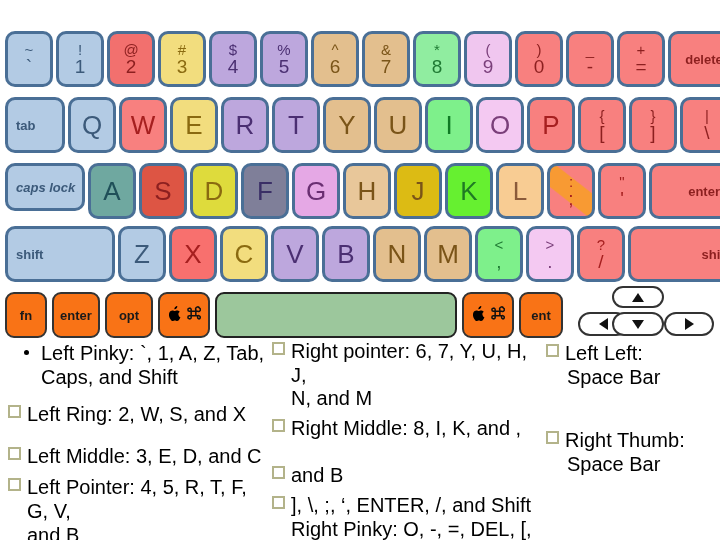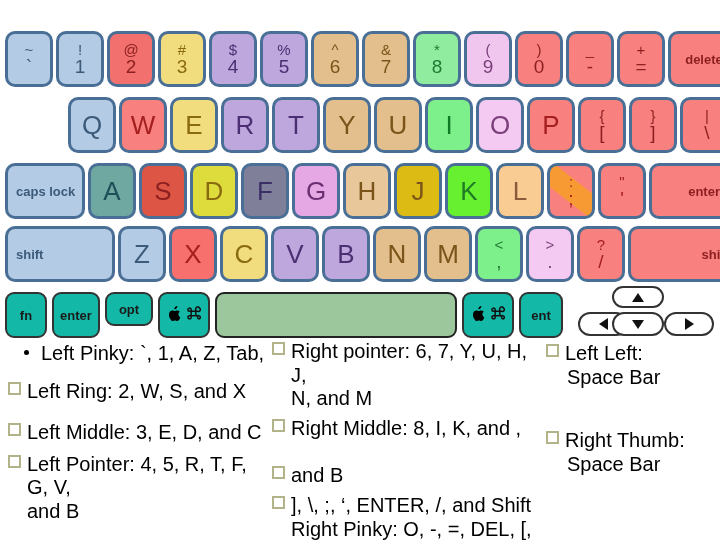--- a/index.html
+++ b/index.html
@@ -36,21 +36,21 @@
   .key .wordsm{font-size:13px;font-weight:700;}
 
   
   .align-left{justify-content:flex-start;padding-left:8px;}
   .align-right{justify-content:flex-end;padding-right:12px;}
 
   
   .key.mod{
     border:2px solid #333333;
     border-radius:9px;
-    background:#14b8a6;
+    background:#f97316;
     color:#1a1a1a;
   }
   .key.space{
     border:2px solid #222222;
     border-radius:9px;
     background:#9cc79c;
   }
   .arrowkey{
     position:absolute;
     box-sizing:border-box;
@@ -174,20 +174,25 @@
       <span class="glyphs">
         <span class="top">+</span>
         <span class="bot">=</span>
       </span>
     </div>
     <div class="key" style="left: 668px; top: 31px; width: 72px; height: 56px; background: rgb(248, 128, 127); color: rgb(140, 31, 31);">
       <span class="glyphs">
         <span class="wordsm">delete</span>
       </span>
     </div>
+    <div class="key align-left" style="left: 5px; top: 97px; width: 60px; height: 56px; background: rgb(179, 203, 228); color: rgb(60, 90, 122);">
+      <span class="glyphs">
+        <span class="wordsm">tab</span>
+      </span>
+    </div>
     <div class="key" style="left: 68px; top: 97px; width: 48px; height: 56px; background: rgb(179, 203, 228); color: rgb(60, 90, 122);">
       <span class="glyphs">
         <span class="single">Q</span>
       </span>
     </div>
     <div class="key" style="left: 119px; top: 97px; width: 48px; height: 56px; background: rgb(248, 128, 127); color: rgb(166, 31, 31);">
       <span class="glyphs">
         <span class="single">W</span>
       </span>
     </div>
@@ -242,21 +247,21 @@
         <span class="top">}</span>
         <span class="bot">]</span>
       </span>
     </div>
     <div class="key" style="left: 680px; top: 97px; width: 54px; height: 56px; background: rgb(248, 128, 127); color: rgb(140, 31, 31);">
       <span class="glyphs">
         <span class="top">|</span>
         <span class="bot">\</span>
       </span>
     </div>
-    <div class="key align-left" style="left: 5px; top: 163px; width: 80px; height: 56px; background: rgb(179, 203, 228); color: rgb(60, 90, 122);">
+    <div class="key align-left" style="left: 5px; top: 163px; width: 80px; height: 48px; background: rgb(179, 203, 228); color: rgb(60, 90, 122); font-style: italic;">
       <span class="glyphs">
         <span class="wordsm">caps lock</span>
       </span>
     </div>
     <div class="key" style="left: 88px; top: 163px; width: 48px; height: 56px; background: rgb(111, 168, 160); color: rgb(31, 79, 88);">
       <span class="glyphs">
         <span class="single">A</span>
       </span>
     </div>
     <div class="key" style="left: 139px; top: 163px; width: 48px; height: 56px; background: rgb(221, 85, 68); color: rgb(140, 31, 31);">
@@ -382,21 +387,21 @@
     <div class="key mod" style="left: 5px; top: 292px; width: 42px; height: 46px;">
       <span class="glyphs">
         <span class="wordsm">fn</span>
       </span>
     </div>
     <div class="key mod" style="left: 52px; top: 292px; width: 48px; height: 46px;">
       <span class="glyphs">
         <span class="wordsm">enter</span>
       </span>
     </div>
-    <div class="key mod" style="left: 105px; top: 292px; width: 48px; height: 34px;">
+    <div class="key mod" style="left: 105px; top: 292px; width: 48px; height: 46px;">
       <span class="glyphs">
         <span class="wordsm">opt</span>
       </span>
     </div>
     <div class="key mod cmdkey" style="left: 158px; top: 292px; width: 52px; height: 46px;">
       <span class="apple-logo" style="font-size: 15px;"><svg width="14" height="16" viewBox="0 0 14 16">
           <path fill="#000" d="M9.6 2.2c.5-.6.8-1.4.7-2.2-.7 0-1.6.5-2.1 1.1-.5.5-.9 1.4-.8 2.2.8.1 1.6-.4 2.2-1.1zM11.3 8.4c0-1.7 1.4-2.5 1.5-2.6-.8-1.2-2-1.3-2.5-1.4-1.1-.1-2.1.6-2.6.6-.5 0-1.4-.6-2.3-.6-1.2 0-2.3.7-2.9 1.8-1.2 2.1-.3 5.3.9 7 .6.8 1.3 1.8 2.2 1.8.9 0 1.2-.6 2.3-.6 1.1 0 1.3.6 2.3.6 1 0 1.6-.8 2.2-1.7.7-1 1-1.9 1-2-.1 0-1.9-.8-1.9-2.9z"></path>
         </svg></span>
       <span class="cmd-sym"><svg width="15" height="15" viewBox="0 0 16 16">
           <path fill="none" stroke="#111" stroke-width="1.6" d="M5.5 5.5h5v5h-5zM5.5 5.5H3.6A1.6 1.6 0 113.6 2.3 1.6 1.6 0 015.5 4v1.5zM10.5 5.5h1.9A1.6 1.6 0 1014.4 2.3 1.6 1.6 0 0010.5 4v1.5zM5.5 10.5H3.6A1.6 1.6 0 103.6 13.7 1.6 1.6 0 005.5 12v-1.5zM10.5 10.5h1.9a1.6 1.6 0 111.9 3.2 1.6 1.6 0 01-1.9-1.7v-1.5z"></path>
@@ -430,20 +435,21 @@
     <div class="arrowkey" style="left: 664px; top: 312px; width: 50px; height: 24px;">
       <div class="tri tri-right"></div>
     </div>
   </div>
 
 <div id="notes">
   <div class="col" id="col-left" style="left:8px;top:50px;width:258px;">
       <div class="item indent-dot" style="margin-bottom: 14px;">
         <span class="marker dot"></span>
         <span class="txt">Left Pinky: `, 1, A, Z, Tab,</span>
+        <span class="txt">Caps, and Shift</span>
       </div>
       <div class="item indent-sq" style="margin-bottom: 18px;">
         <span class="marker square"></span>
         <span class="txt">Left Ring: 2, W, S, and X</span>
       </div>
       <div class="item indent-sq" style="margin-bottom: 8px; margin-top: 16px;">
         <span class="marker square"></span>
         <span class="txt">Left Middle: 3, E, D, and C</span>
       </div>
       <div class="item indent-sq">

